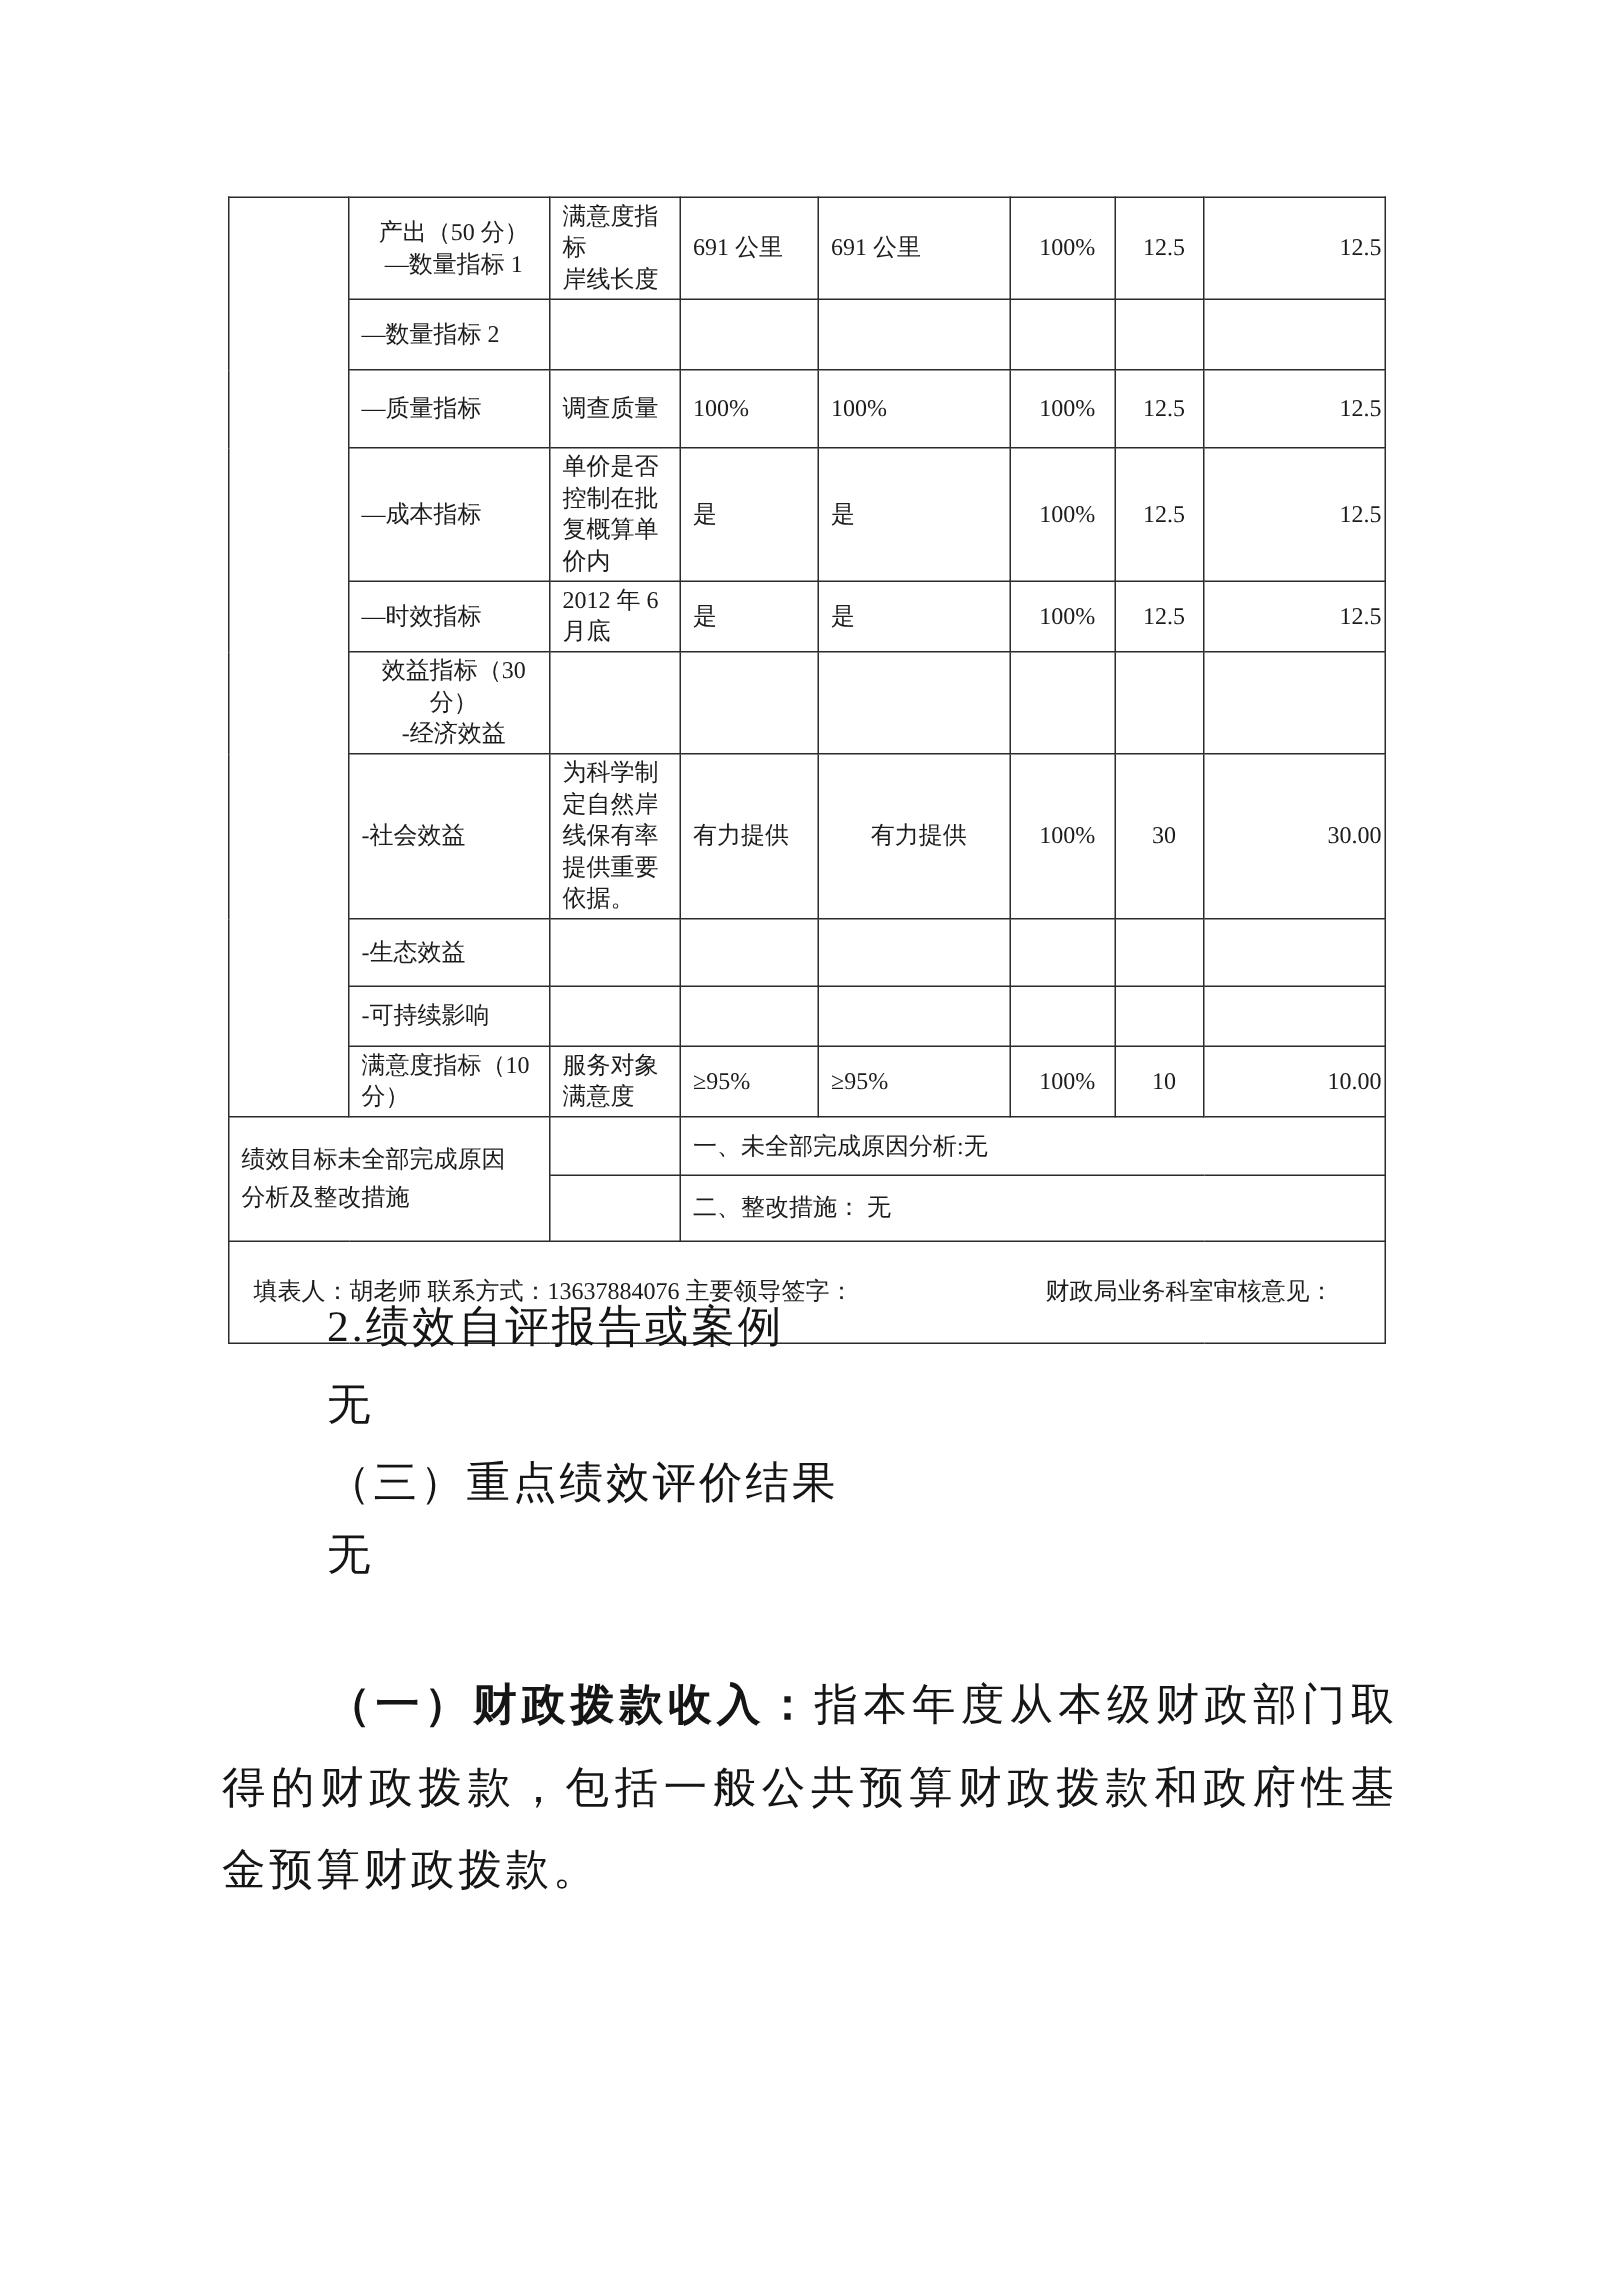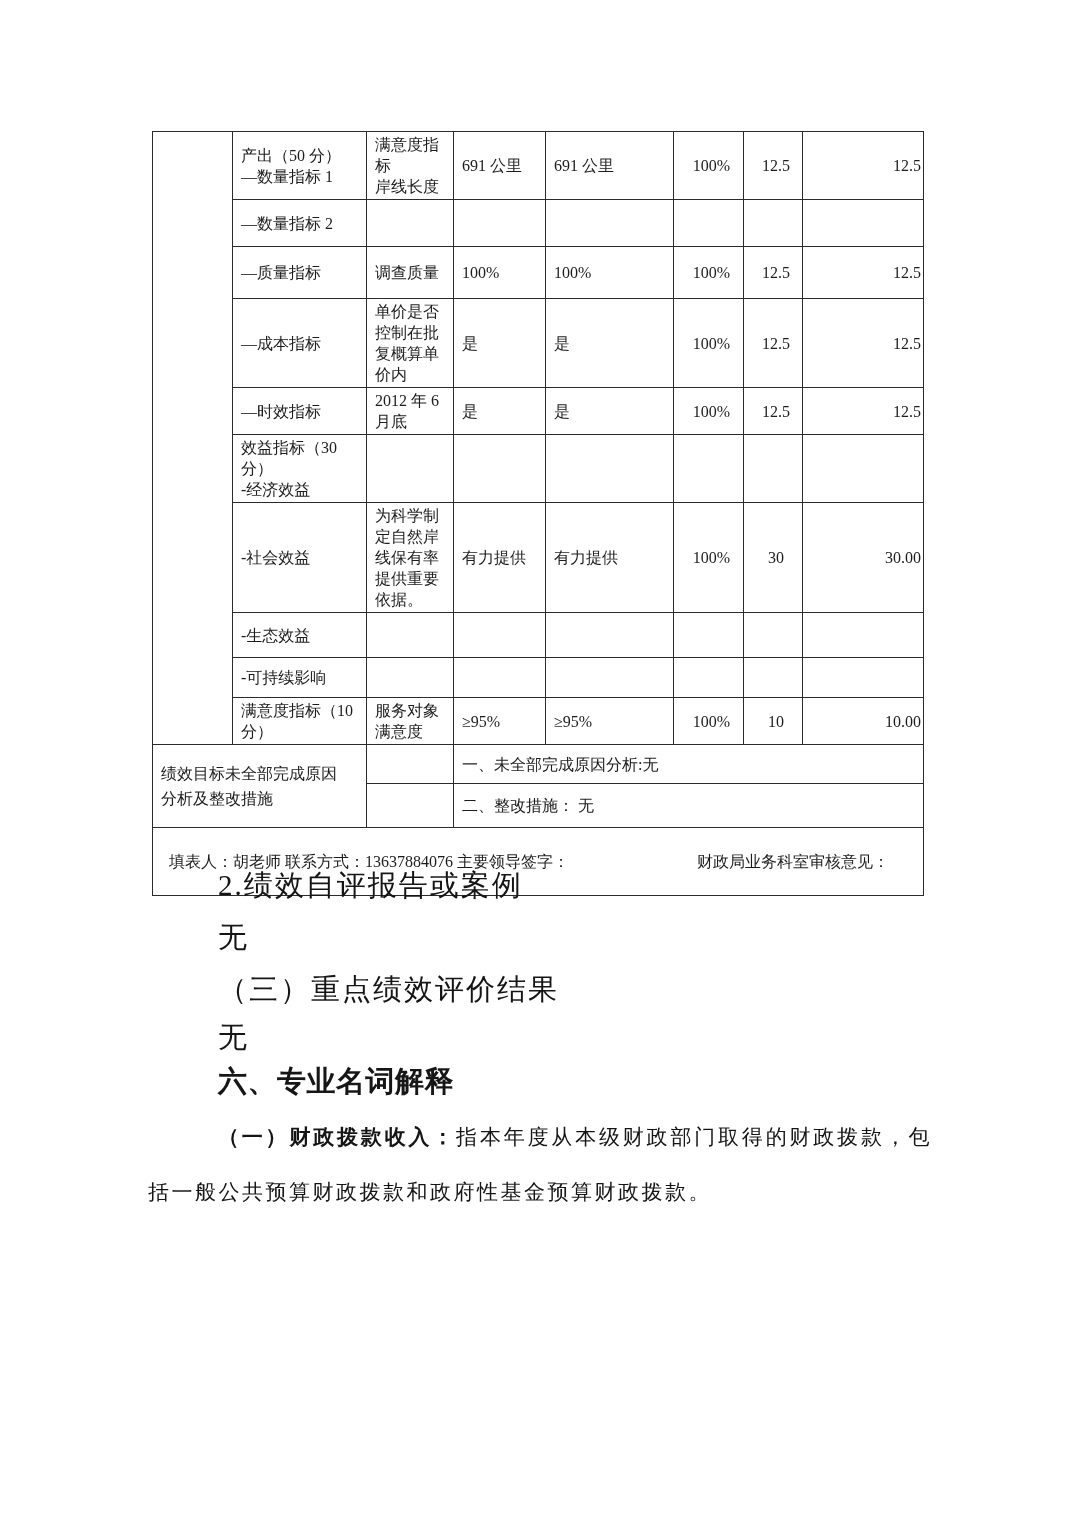--- a/index.html
+++ b/index.html
@@ -20,21 +20,21 @@
     font-size: 16px; line-height: 21px; color: #1c1c1c;
   }
   table.perf td {
     border: 1.5px solid #2b2b2b;
     vertical-align: middle;
     white-space: pre-line;
     padding: 2px 2px 2px 8px;
     overflow: hidden;
   }
   td.open-top { border-top: none; }
-  td.ctr   { text-align: left; padding-left: 0; padding-right: 0; }
+  td.ctr   { text-align: center; padding-left: 0; padding-right: 0; }
   td.num   { text-align: center; padding-left: 0; padding-right: 0; }
   td.score { text-align: right; padding-right: 12px; padding-left: 0; }
   td.cdesc { padding-left: 8px; }
   td.dval  { padding-left: 10px; }
   td.eval  { padding-left: 10px; }
   td.remark-label { line-height: 25px; padding-left: 0; }
   td.analysis { padding-left: 22px; }
   td.footer-cell { padding: 0; }
   .footer-line {
     display: flex; justify-content: space-between; 
@@ -54,21 +54,21 @@
     color: #151515;
   }
   .hei-heading {
     position: absolute; left: 218px;
     font-size: 29px; line-height: 34px; letter-spacing: 0.5px;
     font-family: "Liberation Sans", "DejaVu Sans", sans-serif;
     font-weight: bold; color: #161616;
   }
   .term-para {
     position: absolute; left: 148px; top: 1110px; width: 784px;
-    font-size: 21px; line-height: 55px; letter-spacing: 2.5px;
+    font-size: 29px; line-height: 55px; letter-spacing: 2.5px;
     text-align: justify; text-indent: 70px; color: #151515;
   }
   .term-para .lead { font-weight: bold; }
 </style>
 </head>
 <body>
 
 <div class="page">
 
   <table class="perf">
@@ -206,17 +206,16 @@
           </div>
         </td>
       </tr>
     </tbody>
   </table>
 
   <div class="kai-heading" style="top:868px">2.绩效自评报告或案例</div>
   <div class="none-text" style="top:920px">无</div>
   <div class="kai-heading" style="top:972px">（三）重点绩效评价结果</div>
   <div class="none-text" style="top:1020px">无</div>
-  <div class="hei-heading" style="top:1064px">六、专业名词解释</div>
 
   <p class="term-para"><span class="lead">（一）财政拨款收入：</span><span>指本年度从本级财政部门取得的财政拨款，包括一般公共预算财政拨款和政府性基金预算财政拨款。</span></p>
 
 </div>
 
 </body></html>

